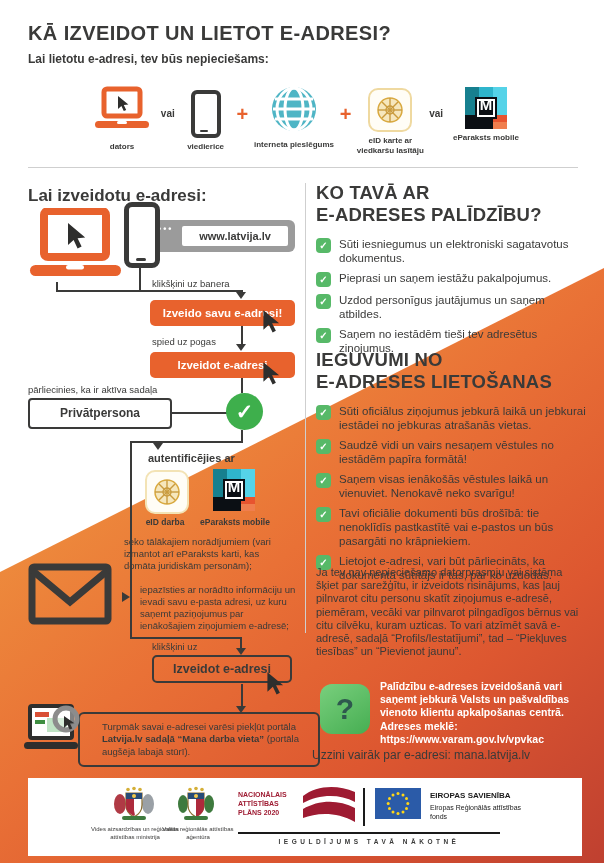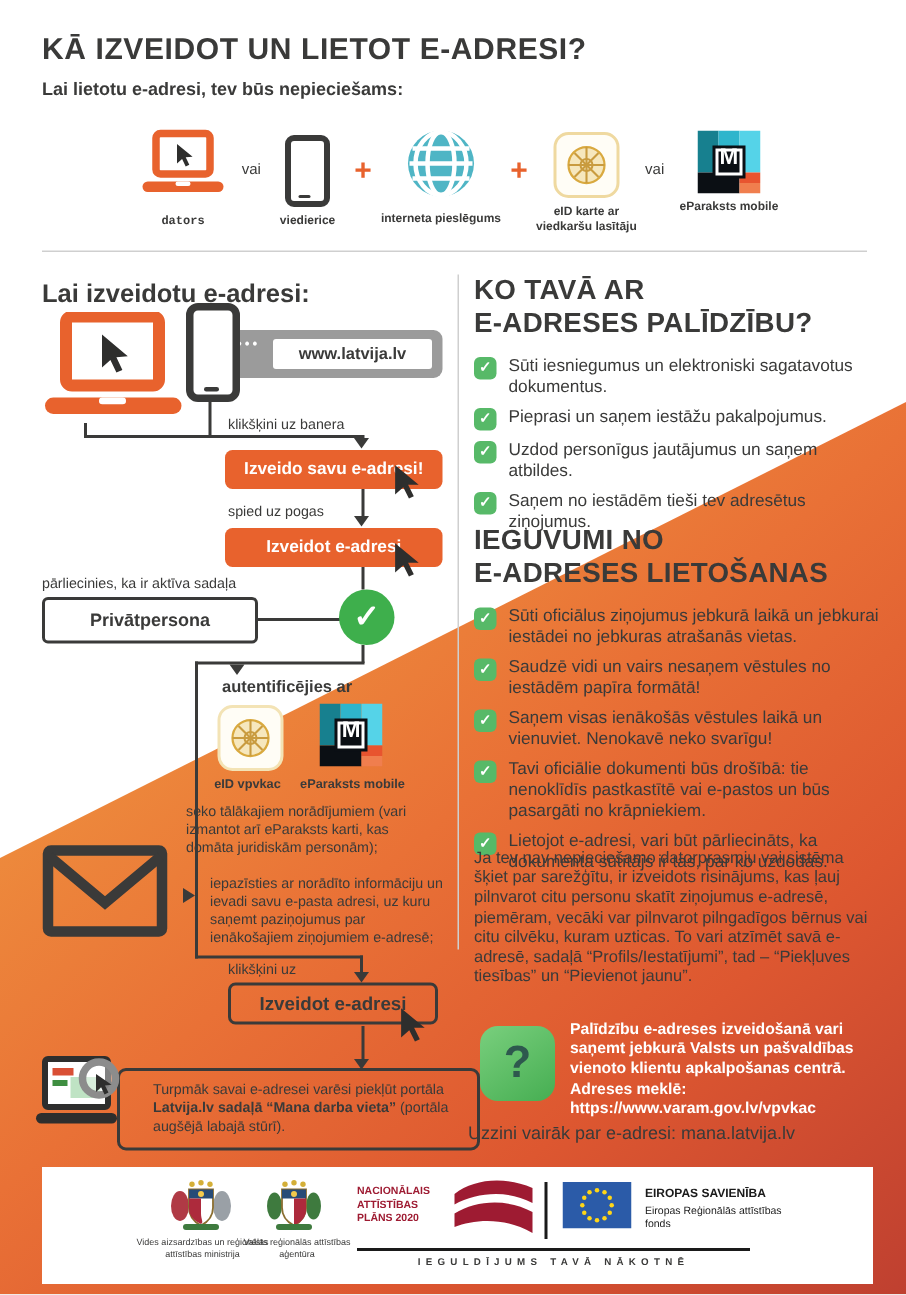--- a/index.html
+++ b/index.html
@@ -24,37 +24,37 @@
   .cline{position:absolute;background:#3a3a39;}
   .arr-d{position:absolute;width:0;height:0;border-left:5px solid transparent;
     border-right:5px solid transparent;border-top:7px solid #3a3a39;}
   .arr-r{position:absolute;width:0;height:0;border-top:5px solid transparent;
     border-bottom:5px solid transparent;border-left:8px solid #3a3a39;}
   .chk{flex:0 0 15px;width:15px;height:15px;border-radius:4px;background:#57b968;
     color:#fff;font-size:10px;font-weight:700;text-align:center;line-height:15px;margin-top:1px;}
   .chk-item{display:flex;gap:8px;margin-bottom:6px;}
   .chk-item .t{font-size:11.5px;line-height:1.22;}
   .divline{background:#cfcfcf;}
-  .vai{font-size:10px;font-weight:400;color:#3a3a39;}
+  .vai{font-size:10px;font-weight:700;color:#3a3a39;}
   .plus{font-size:20px;font-weight:800;color:#e8622d;line-height:1;}
   .fcap{font-size:6px;line-height:1.3;text-align:center;color:#3a3a39;}
   .white-panel{background:#ffffff;}
 </style>
 </head>
 <body>
 
 <div id="page">
 
   <div id="orange-bg" class="abs"></div>
 
   <h1 class="abs h1" style="left:28px;top:22px;">KĀ IZVEIDOT UN LIETOT E-ADRESI?</h1>
   <div class="abs sub" style="left:28px;top:52px;">Lai lietotu e-adresi, tev būs nepieciešams:</div>
 
   <div class="abs" style="left:86px;top:86px;width:440px;display:flex;align-items:flex-start;justify-content:space-between;">
-    <div style="text-align:center;width:72px;font-family:Liberation Mono, monospace;">
+    <div style="text-align:center;width:72px;">
       <svg width="58" height="48" viewBox="0 0 58 48">
         <rect x="11" y="3" width="36" height="27" rx="3" fill="#fff" stroke="#e8622d" stroke-width="5"></rect>
         <path d="M25 10 l0 13 l3.4-3 l2.4 5 l2.4-1.1 l-2.4-5 l4.6-.4 z" fill="#2e2e2d"></path>
         <rect x="2" y="35" width="54" height="7" rx="3.5" fill="#e8622d"></rect>
         <rect x="24" y="35" width="10" height="3" rx="1.5" fill="#fff"></rect>
       </svg>
       <div class="small-label" style="font-size:8px;margin-top:4px;">dators</div>
     </div>
     <div class="vai" style="margin-top:22px;">vai</div>
     <div style="text-align:center;width:56px;">
@@ -172,21 +172,21 @@
       <circle cx="15" cy="15" r="12" fill="#f6e7bd" stroke="#d9a93f" stroke-width="1.5"></circle>
       <g stroke="#c99b3f" stroke-width="1.4" fill="none">
         <circle cx="15" cy="15" r="4"></circle>
         <line x1="15" y1="3" x2="15" y2="27"></line>
         <line x1="3" y1="15" x2="27" y2="15"></line>
         <line x1="7" y1="7" x2="23" y2="23"></line>
         <line x1="23" y1="7" x2="7" y2="23"></line>
       </g>
     </svg>
   </div>
-  <div class="abs small-label" style="left:133px;top:517px;width:64px;">eID vpvkac</div>
+  <div class="abs small-label" style="left:133px;top:517px;width:64px;">eID darba</div>
 
   <div class="abs" style="left:213px;top:469px;width:42px;height:42px;">
     <svg width="42" height="42" viewBox="0 0 42 42">
       <rect x="0" y="0" width="14" height="28" fill="#17808f"></rect>
       <rect x="14" y="0" width="14" height="14" fill="#2fb5cc"></rect>
       <rect x="28" y="0" width="14" height="28" fill="#55d3e8"></rect>
       <rect x="0" y="28" width="28" height="14" fill="#0b0f14"></rect>
       <rect x="28" y="28" width="14" height="7" fill="#e8542f"></rect>
       <rect x="28" y="35" width="14" height="7" fill="#f07e4e"></rect>
       <rect x="10" y="10" width="22" height="22" fill="#0b0f14"></rect>

